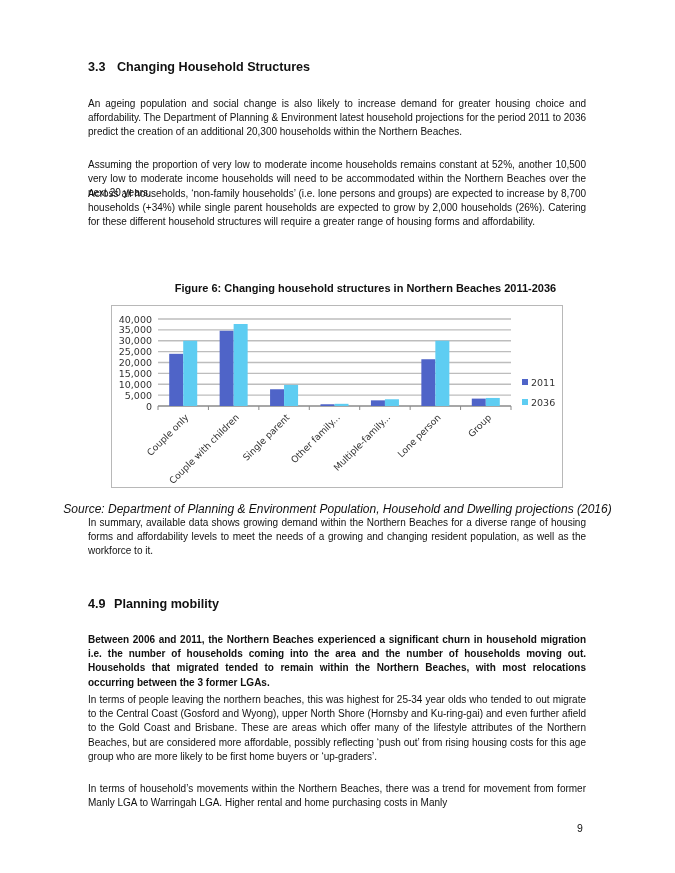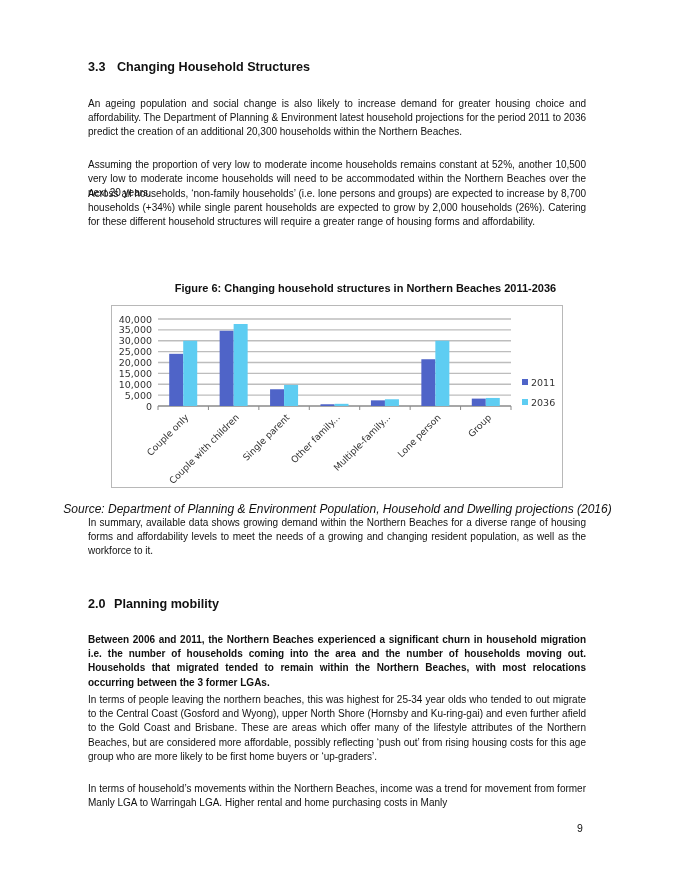--- a/index.html
+++ b/index.html
@@ -89,21 +89,21 @@
         <rect x="410" y="93" width="6" height="6" fill="#5ecdf2"></rect>
         <text x="419" y="100" font-size="9.5" fill="#333">2036</text>
       </svg>
   </div>
 
   <div class="source">Source: Department of Planning &amp; Environment Population, Household and Dwelling projections (2016)</div>
 
   <p class="p" style="top:516px;">In summary, available data shows growing demand within the Northern Beaches for a diverse range of housing forms and affordability levels to meet the needs of a growing and changing resident population, as well as the workforce to it.</p>
 
   <h2 class="h" style="top:597px;">
-    <span class="num" style="width:26px;">2.0</span><span>Planning mobility</span>
+    <span class="num" style="width:26px;">4.9</span><span>Planning mobility</span>
   </h2>
 
   <p class="p" style="top:633px;font-weight:bold;">Between 2006 and 2011, the Northern Beaches experienced a significant churn in household migration i.e. the number of households coming into the area and the number of households moving out.   Households that migrated tended to remain within the Northern Beaches, with most relocations occurring between the 3 former LGAs.</p>
   <p class="p" style="top:693px;">In terms of people leaving the northern beaches, this was highest for 25-34 year olds who tended to out migrate to the Central Coast (Gosford and Wyong), upper North Shore (Hornsby and Ku-ring-gai) and even further afield to the Gold Coast and Brisbane. These are areas which offer many of the lifestyle attributes of the Northern Beaches, but are considered more affordable, possibly reflecting ‘push out’ from rising housing costs for this age group who are more likely to be first home buyers or ‘up-graders’.</p>
-  <p class="p" style="top:782px;">In terms of household’s movements within the Northern Beaches, income was a trend for movement from former Manly LGA to Warringah LGA.  Higher rental and home purchasing costs in Manly</p>
+  <p class="p" style="top:782px;">In terms of household’s movements within the Northern Beaches, there was a trend for movement from former Manly LGA to Warringah LGA.  Higher rental and home purchasing costs in Manly</p>
 
   <div class="pagenum">9</div>
 </div>
 
 </body></html>

